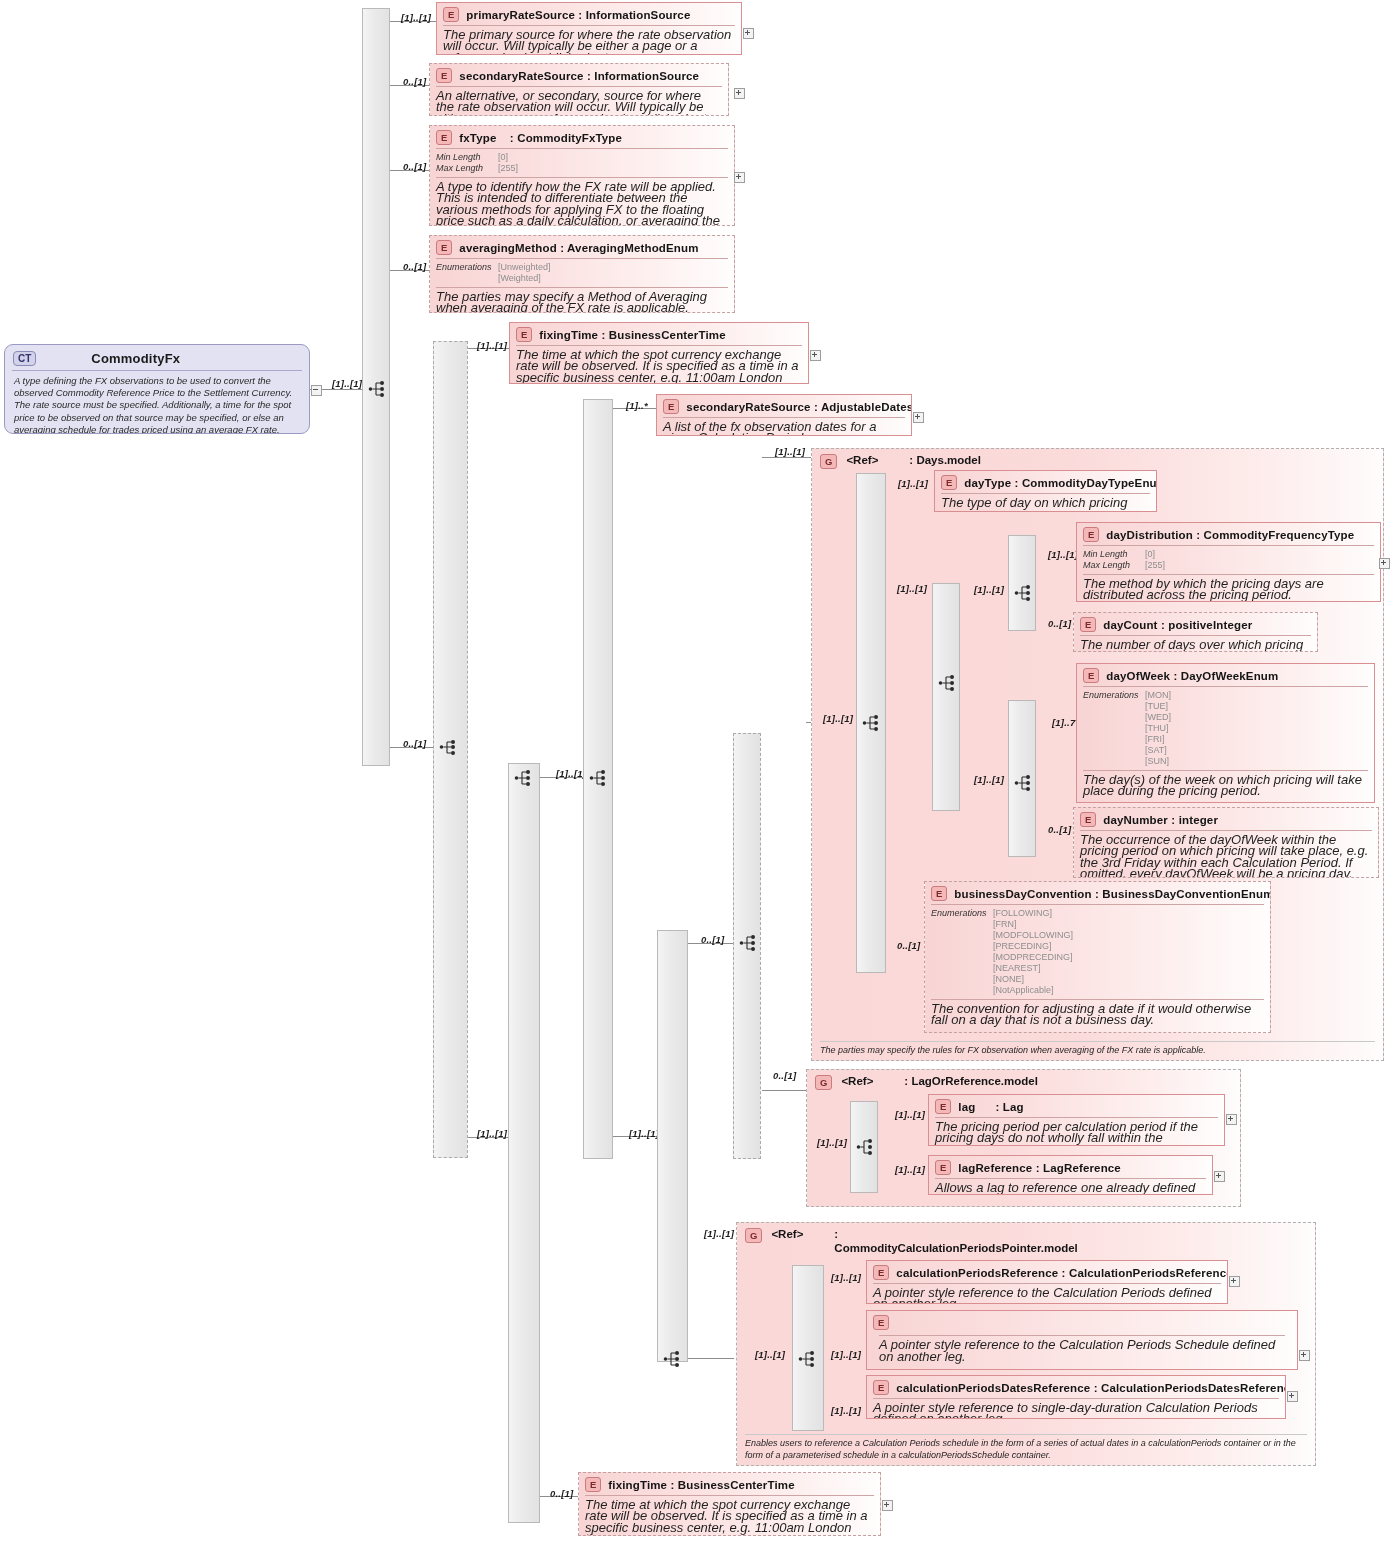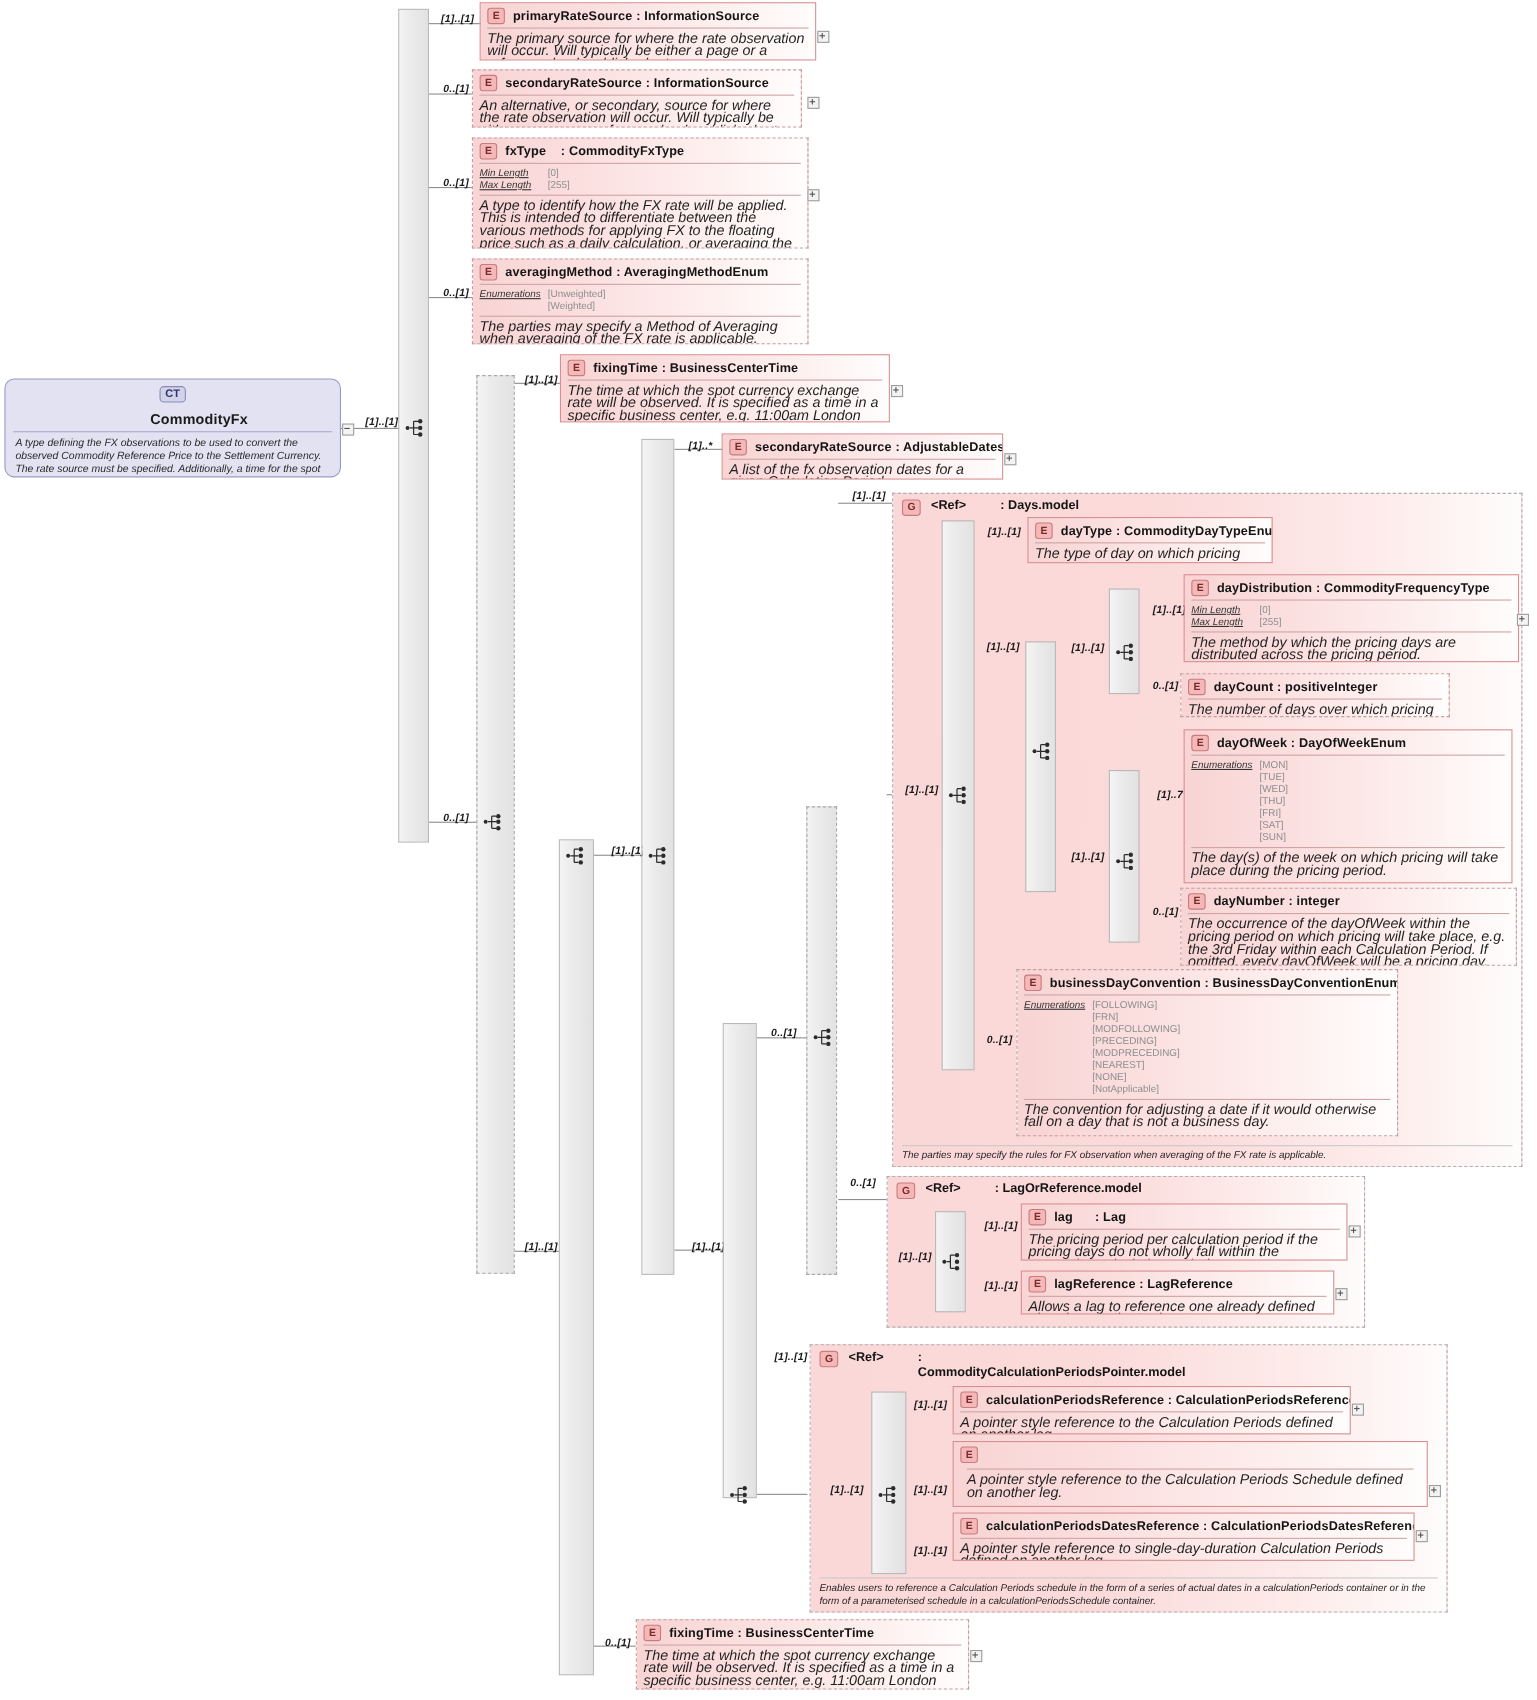--- a/index.html
+++ b/index.html
@@ -9,21 +9,21 @@
   
   .abs{position:absolute;box-sizing:border-box;}
 
   
   .ct-node{
     border:1px solid #9a9ac4;border-radius:9px;
     background:linear-gradient(to right,#dededf 0%,#dcdcee 12%,#e3e3f4 55%,#eeeef8 100%);
     background:#e2e2f2;
     overflow:hidden;
   }
-  .ct-head{display:flex;align-items:center;gap:7px;padding:6px 8px 4px 8px;flex-direction:column;}
+  .ct-head{display:flex;align-items:center;gap:7px;padding:6px 8px 4px 8px;}
   .ct-badge{
     border:1px solid #8a8ab8;border-radius:4px;background:#d2d2ea;
     font-size:10px;font-weight:bold;color:#33336b;padding:1px 4px;line-height:11px;
   }
   .ct-title{font-size:13px;font-weight:bold;color:#1a1a1a;letter-spacing:.2px;margin-left:48px;}
   .ct-doc{
     border-top:1px solid #a8a8cc;margin:0 7px;padding:4px 2px 6px 2px;
     font-size:9.5px;font-style:italic;color:#2a2a2a;line-height:12.2px;
   }
 
@@ -38,21 +38,21 @@
   .el-badge{
     border:1px solid #c97b7e;border-radius:3px;background:#f5b8b8;
     font-size:9.5px;font-weight:bold;color:#7a2b2b;padding:0px 4px;line-height:13px;
   }
   .el-name{font-size:11.5px;font-weight:bold;color:#141414;letter-spacing:.15px;white-space:pre;}
   .el-facets{
     border-top:1px solid #cfa4a5;margin:0 6px;padding:3px 0 3px 0;
     font-size:9px;color:#333;line-height:11px;
   }
   .facet-row{display:flex;}
-  .facet-lbl{font-style:italic;width:62px;flex:none;text-decoration:underline;}
+  .facet-lbl{font-style:italic;width:62px;flex:none;}
   .facet-val{color:#8e8e8e;}
   .facet-vals div{color:#8e8e8e;line-height:11px;}
   .el-doc{
     border-top:1px solid #cfa4a5;margin:0 6px;padding:3px 0 4px 0;
     font-size:13px;font-style:italic;color:#1f1f1f;line-height:11.3px;
   }
 
   
   .grp{
     border:1px dashed #b0b0b0;

